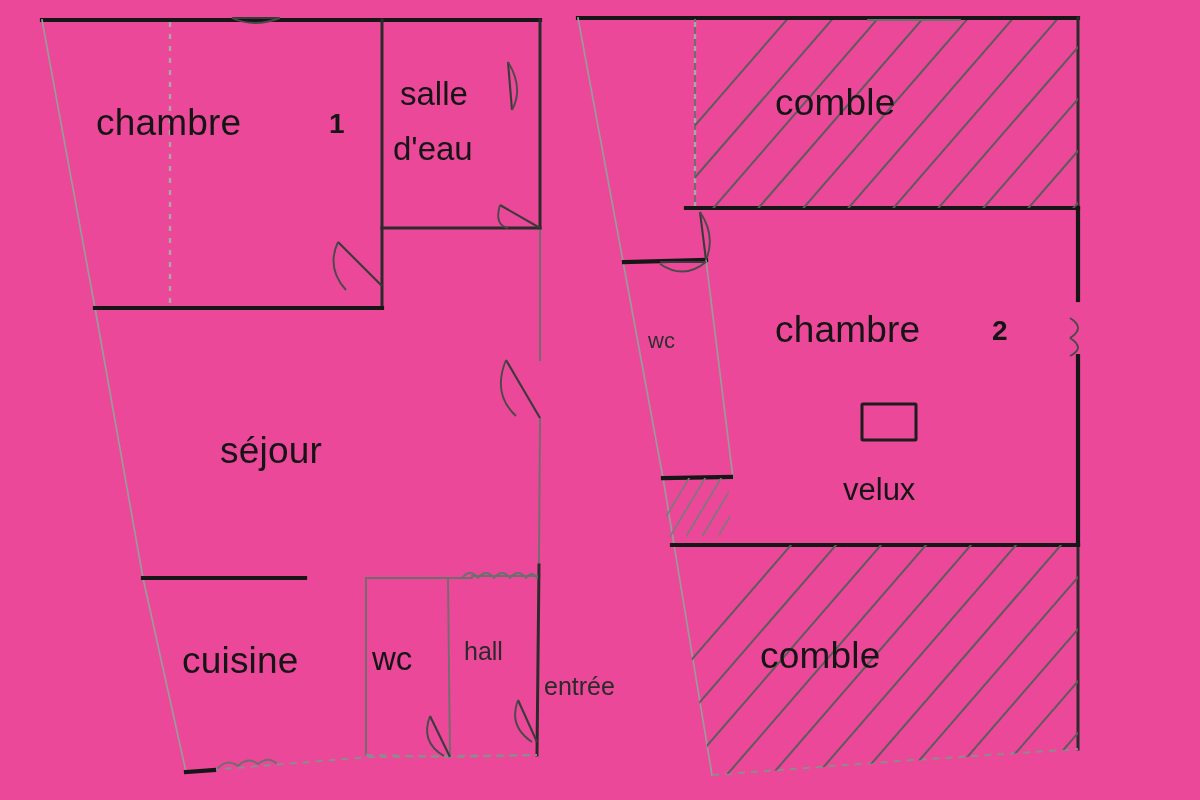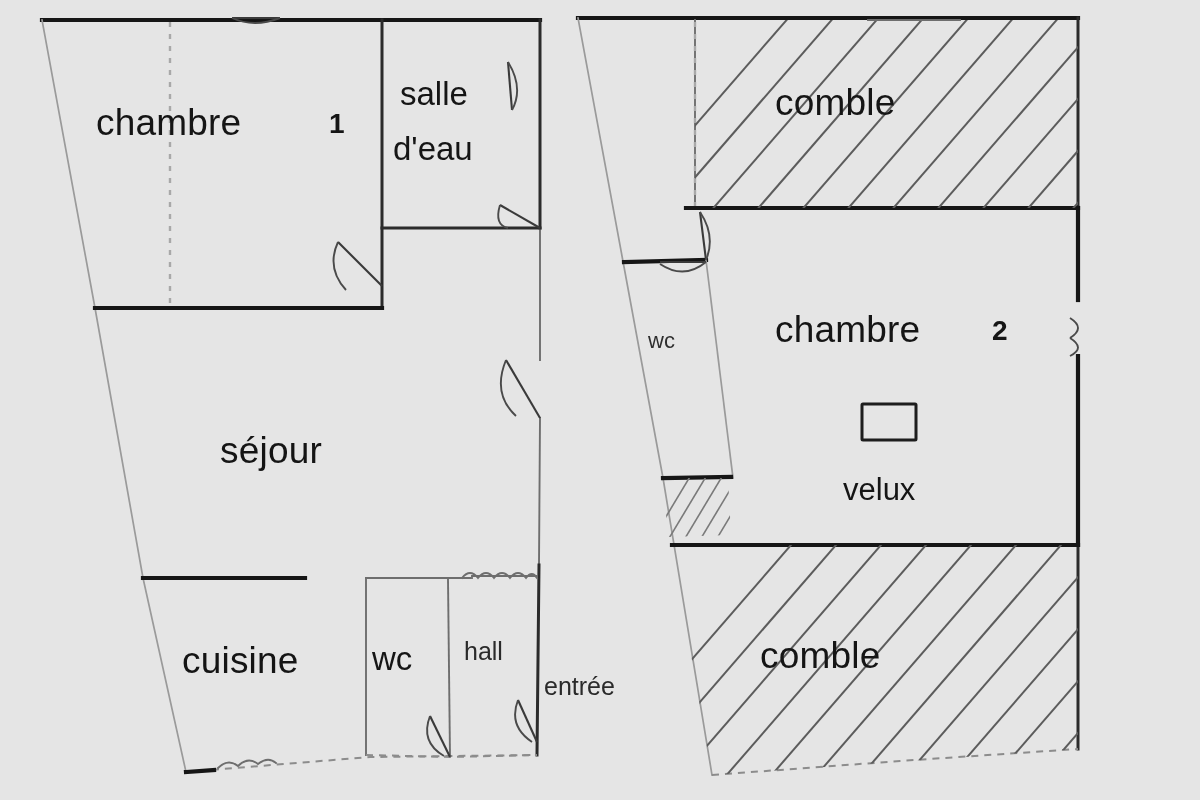--- a/index.html
+++ b/index.html
@@ -3,21 +3,21 @@
 <meta charset="utf-8">
 <title>Plan</title>
 <style>
   html,body{margin:0;padding:0;background:#ffffff;}
   body{
     width:1200px;height:800px;
     font-family:"Liberation Sans", sans-serif;
     color:#1a1a1a;
     overflow:hidden;
   }
-  #plan-root{position:relative;width:1200px;height:800px;background:#e5e5e5;}
+  #plan-root{position:relative;width:1200px;height:800px;background:#ec4899;}
   svg#floorplan{display:block;width:1200px;height:800px;}
   .wall-heavy{fill:none;stroke:#161616;stroke-width:4.2;stroke-linecap:square;}
   .wall-mid{fill:none;stroke:#2b2b2b;stroke-width:3.0;stroke-linecap:square;}
   .wall-light{fill:none;stroke:#6e6e6e;stroke-width:1.9;stroke-linecap:square;}
   .wall-faint{fill:none;stroke:#9a9a9a;stroke-width:1.7;stroke-linecap:square;}
   .wall-dotted{fill:none;stroke:#8c8c8c;stroke-width:2.0;stroke-dasharray:7 6;stroke-linecap:butt;}
   .wall-dashed-int{fill:none;stroke:#a8a8a8;stroke-width:2.4;stroke-dasharray:5 7;stroke-linecap:butt;}
   .door-arc{fill:none;stroke:#4a4a4a;stroke-width:1.9;}
   .door-leaf{fill:none;stroke:#3a3a3a;stroke-width:2.1;}
   .hatch-line{stroke:#5c5c5c;stroke-width:2.0;fill:none;stroke-linecap:butt;}

